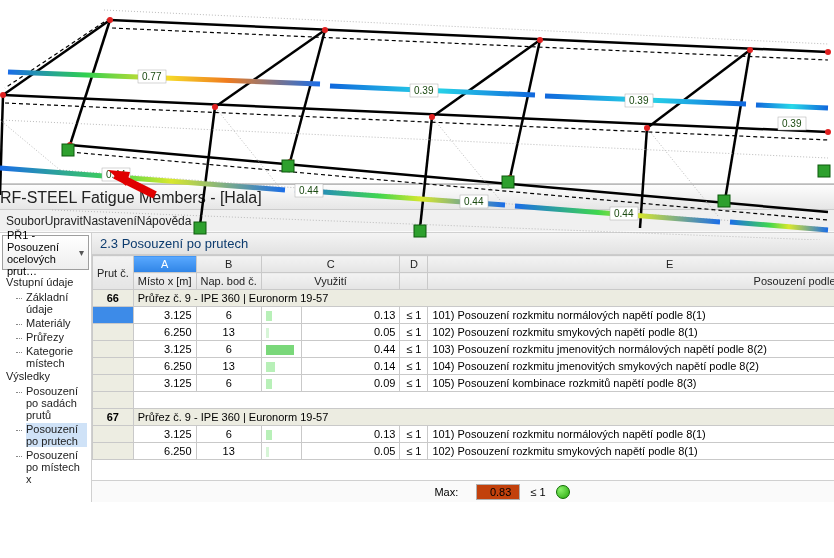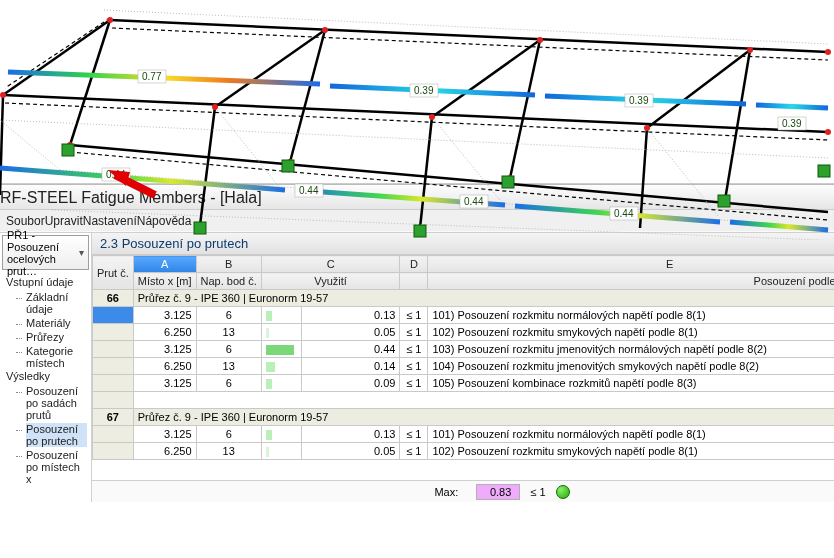--- a/index.html
+++ b/index.html
@@ -163,21 +163,21 @@
     display: flex;
     align-items: center;
     justify-content: center;
     gap: 10px;
     font-size: 11px;
     background: #fafafa;
   }
   .footer .box {
     border: 1px solid #b0b0b0;
     padding: 1px 8px;
-    background: #f0abfc;
+    background: #c2410c;
     text-align: right;
     min-width: 44px;
     margin-left: 8px;
   }
   .ok-circle {
     width: 14px; height: 14px; border-radius: 50%;
     background: radial-gradient(circle at 30% 30%, #8af06a, #26a80c);
     border: 1px solid #0d6b00;
     display: inline-block;
   }

